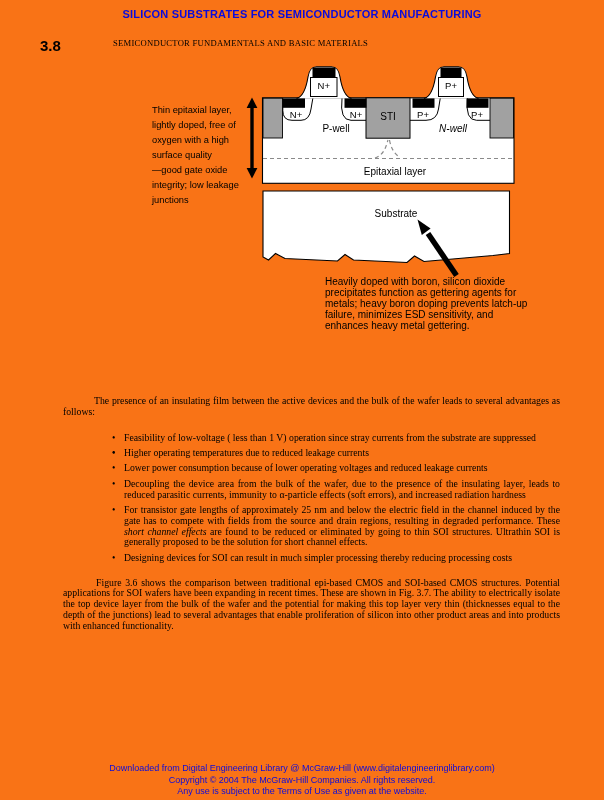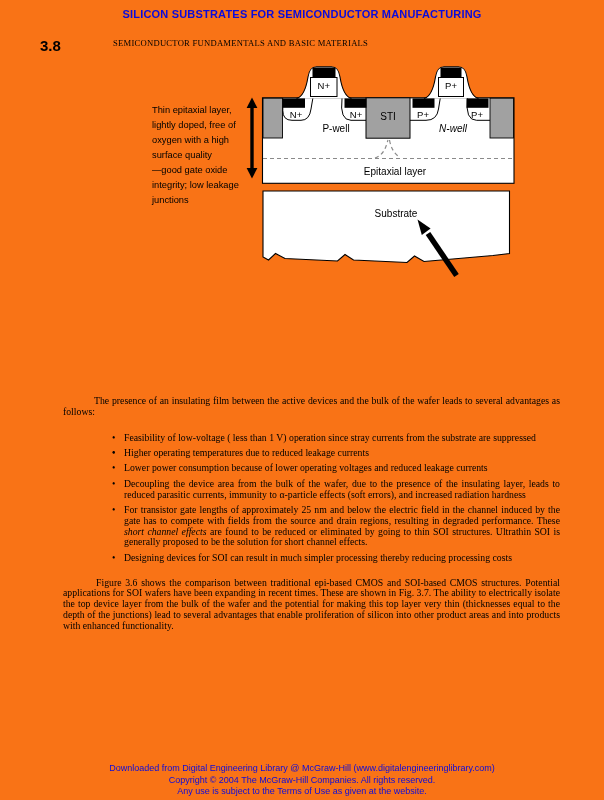--- a/index.html
+++ b/index.html
@@ -108,20 +108,25 @@
   <div class="abs flabel small ctr" style="top:80px;left:438.5px;width:25px;">P+</div>
   <div class="abs flabel small ctr" style="top:108.5px;left:281px;width:30px;">N+</div>
   <div class="abs flabel small ctr" style="top:108.5px;left:341px;width:30px;">N+</div>
   <div class="abs flabel small ctr" style="top:108.5px;left:408px;width:30px;">P+</div>
   <div class="abs flabel small ctr" style="top:108.5px;left:462px;width:30px;">P+</div>
   <div class="abs flabel med ctr" style="top:111px;left:366px;width:44px;">STI</div>
   <div class="abs flabel med ctr" style="top:122.5px;left:303px;width:66px;">P-well</div>
   <div class="abs flabel med ctr" style="top:122.5px;left:420px;width:66px;font-style:italic;">N-well</div>
   <div class="abs flabel med ctr" style="top:165.5px;left:330px;width:130px;">Epitaxial layer</div>
   <div class="abs flabel med ctr" style="top:208px;left:354px;width:84px;">Substrate</div>
+  <div class="abs flabel annotation">Heavily doped with boron, silicon dioxide
+precipitates function as gettering agents for
+metals; heavy boron doping prevents latch-up
+failure, minimizes ESD sensitivity, and
+enhances heavy metal gettering.</div>
 
 
   <div class="abs bodytext">
     <div class="p1">The presence of an insulating film between the active devices and the bulk of the wafer leads to several advantages as follows:</div>
     <div class="bullets">
       <div class="bullet">
         <span class="marker">•</span>
         <span>Feasibility of low-voltage ( less than 1 V) operation since stray currents from the substrate are suppressed</span>
       </div>
       <div class="bullet">

